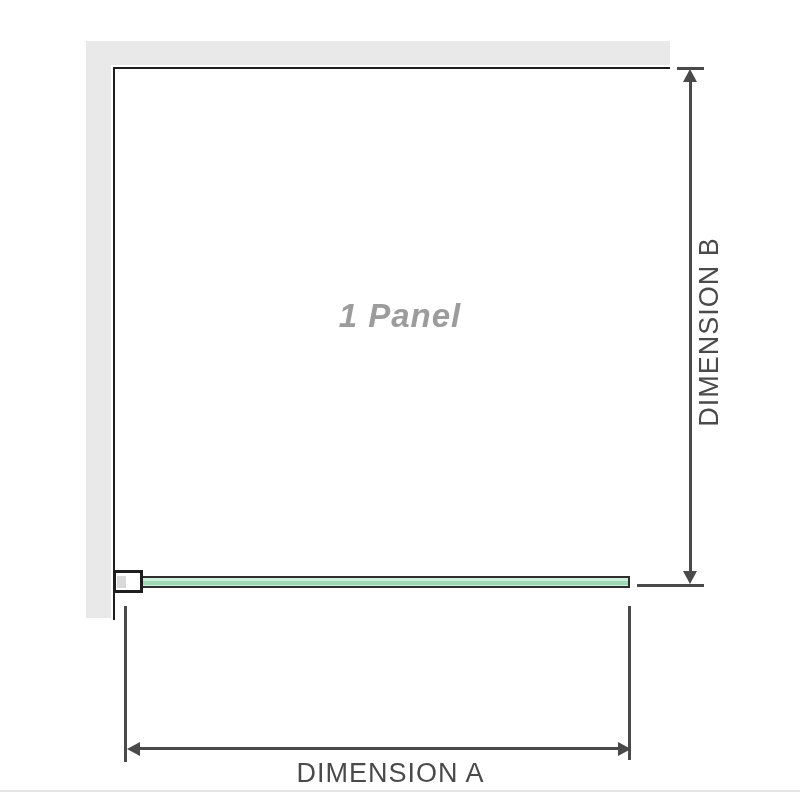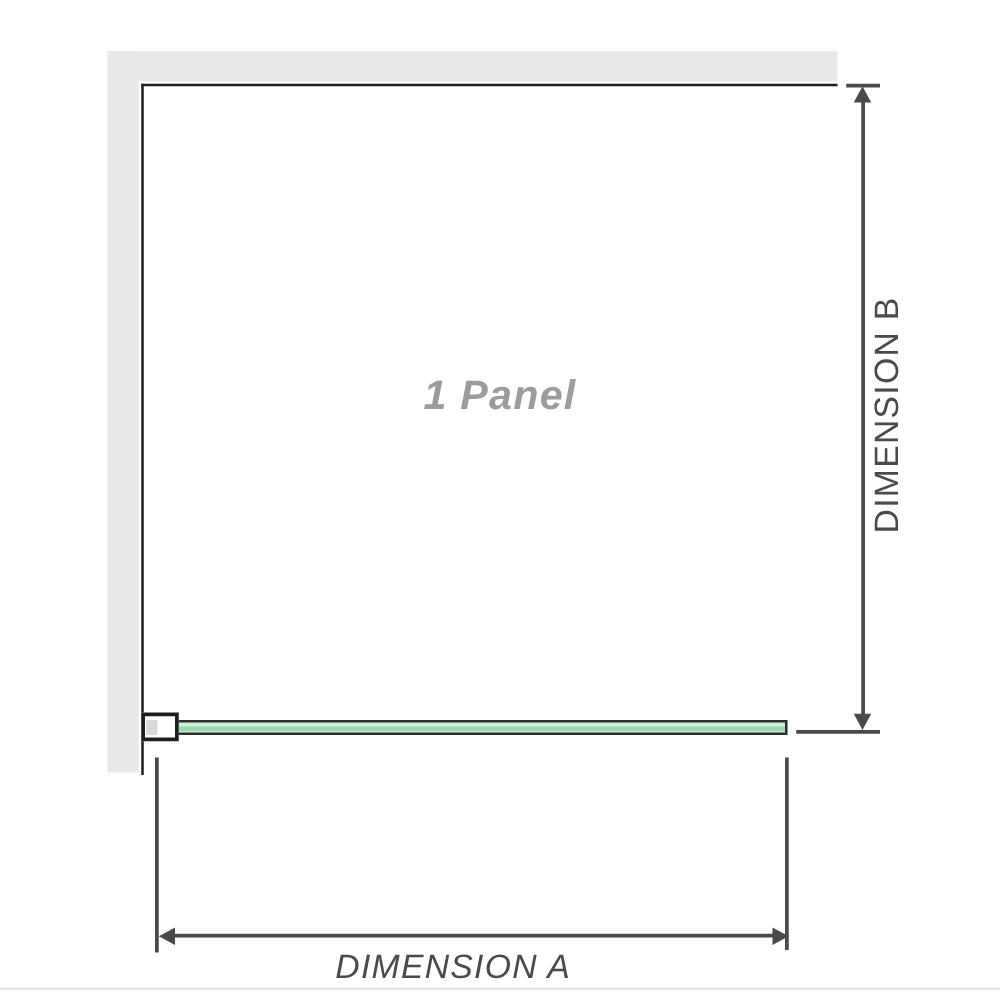--- a/index.html
+++ b/index.html
@@ -101,21 +101,21 @@
     border-top: 7px solid transparent;
     border-bottom: 7px solid transparent;
     border-right: 13px solid #4a4a4a;
   }
   .dimA-arrow-right {
     left: 618px; top: 742px; width: 0; height: 0;
     border-top: 7px solid transparent;
     border-bottom: 7px solid transparent;
     border-left: 13px solid #4a4a4a;
   }
-  .dimA-label { left: 200px; top: 758px; width: 325px; font-style: italic; }
+  .dimA-label { left: 228px; top: 758px; width: 325px; }
 
   
   .bottom-rule { left: 0; top: 790px; width: 800px; height: 2px; background: #e6e6e6; }
 </style>
 </head>
 <body>
 
 <div class="canvas">
 
   <div class="abs wall-top"></div>

